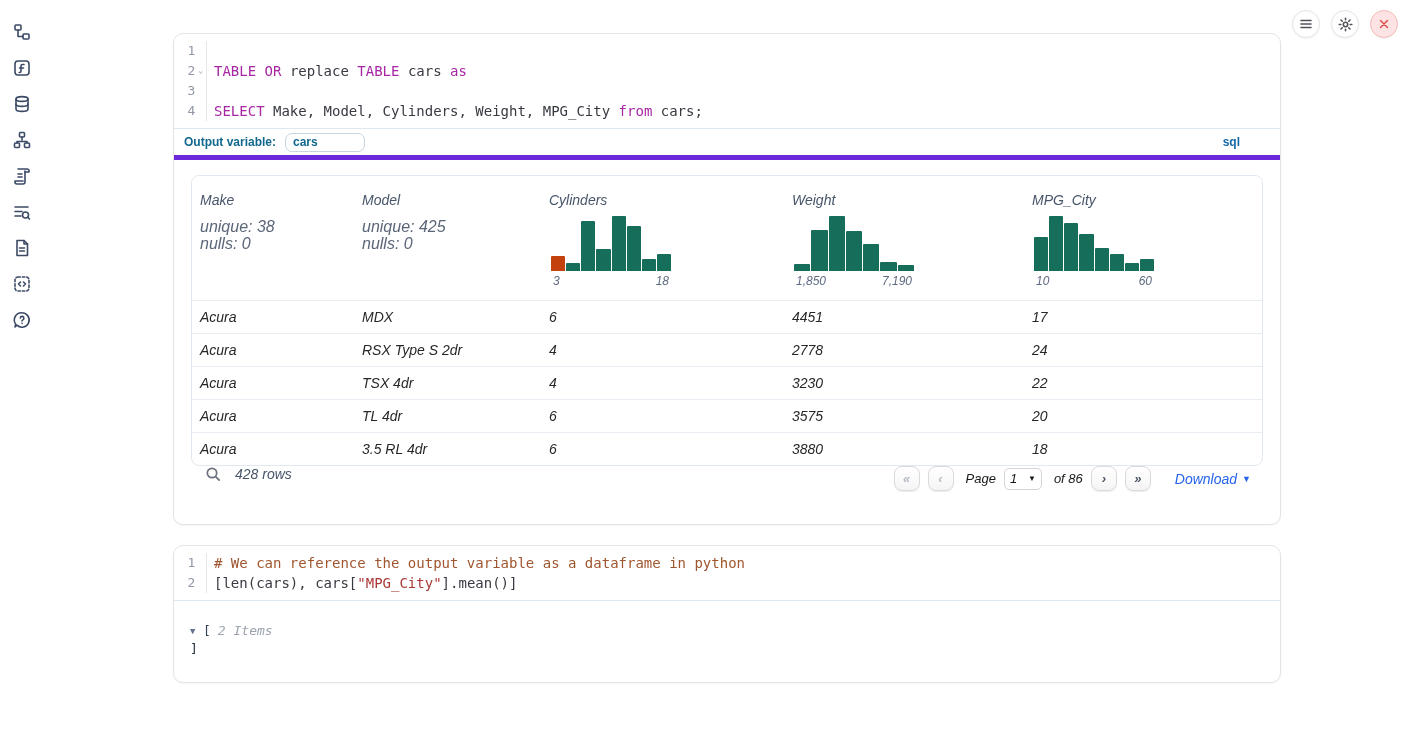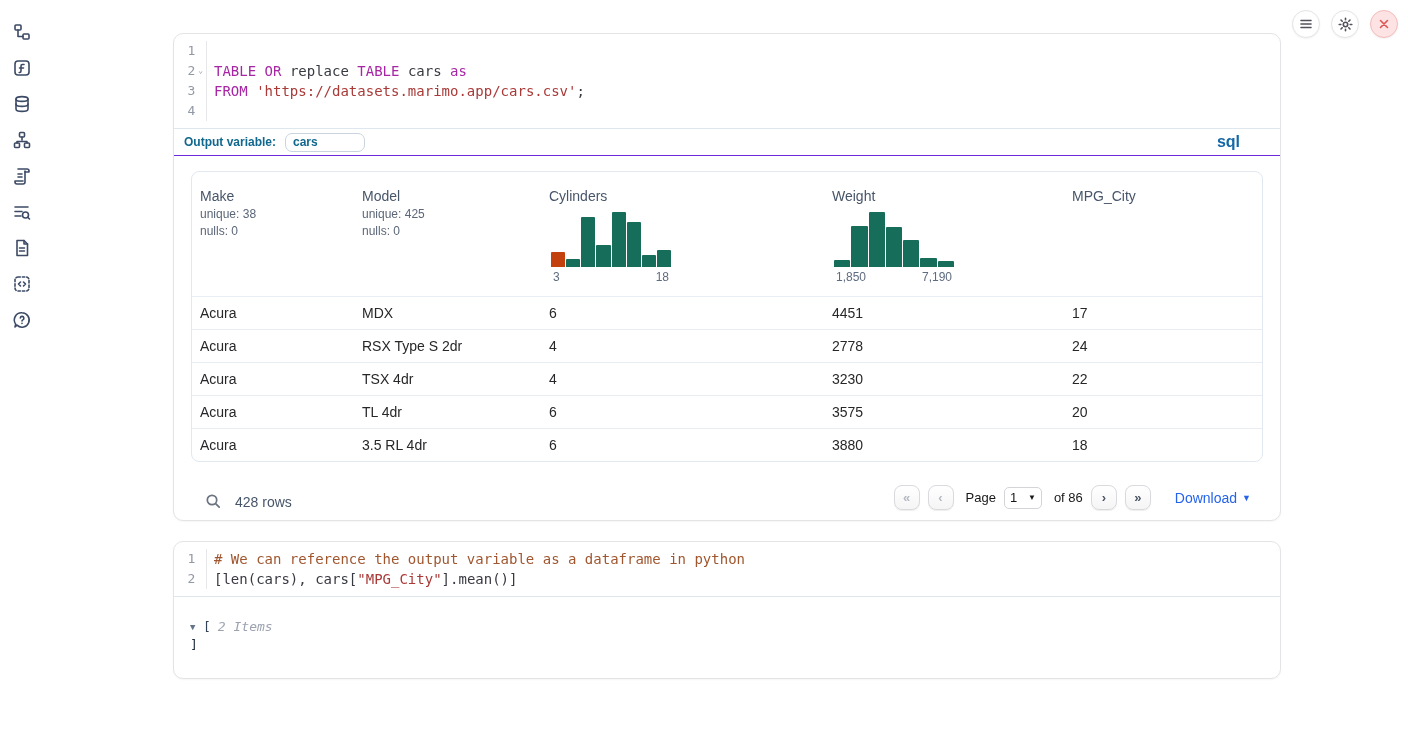--- a/index.html
+++ b/index.html
@@ -43,42 +43,42 @@
   .tok.str { color:var(--string,#a93a38); }
   .tok.plain { color:#383a42; }
 
   
   .outvar-row { border-top:1px solid #dfe7ee; height:27px; display:flex;
     align-items:center; padding:0 10px; }
   .outvar-label { font-size:12px; font-weight:bold; color:var(--label-blue,#11688e); }
   .outvar-input { margin-left:9px; width:80px; height:19px; border:1px solid #c9d4de;
     border-radius:7px; font-size:12px; font-weight:bold; color:var(--label-blue,#11688e);
     padding:0 7px; font-family:"Liberation Sans",sans-serif; outline:none; }
-  .lang-badge { margin-left:auto; margin-right:30px; font-size:16px; font-weight:bold;
+  .lang-badge { margin-left:auto; margin-right:30px; font-size:12px; font-weight:bold;
     color:var(--badge-blue,#1568a8); }
 
   
-  .table-region { border-top:1px solid #6d28d9; padding:15px 17px 10px; }
+  .table-region { border-top:5px solid #6d28d9; padding:15px 17px 10px;font-style:italic; }
   .dtable { border:1px solid #e2e8f0; border-radius:8px; overflow:hidden; }
   .thead { display:flex; height:124px; }
   .hcol { padding:16px 0 0 8px; }
-  .c0{width:162px;} .c1{width:187px;} .c2{width:243px;} .c3{width:240px;margin-left:40px;} .c4{width:240px;flex:1;}
+  .c0{width:162px;} .c1{width:187px;} .c2{width:243px;} .c3{width:240px;} .c4{width:240px;flex:1;}
   .col-title { font-size:14px; color:#475569; }
-  .col-stats { margin-top:2px; font-size:12px; color:#5b6678; line-height:17px; }
+  .col-stats { margin-top:10px; font-size:16px; color:#5b6678; line-height:17px; }
   .histwrap { margin-top:8px; width:120px; margin-left:2px; }
   .hist { height:55px; display:flex; align-items:flex-end; gap:1px; }
   .hist-bar { flex:1; background:var(--hist-bar,#166e5a); border-radius:1px 1px 0 0; }
   .hist-axis { display:flex; justify-content:space-between; font-size:12px;
     color:#5f6b80; margin-top:3px; padding:0 2px; }
   .trow { display:flex; height:33px; align-items:center; border-top:1px solid #e8edf3;
     font-size:14px; color:#27272a; }
   .trow > div { padding-left:8px; }
 
   
-  .tfoot { height:48px; display:flex; align-items:flex-end; padding:0 2px; }
+  .tfoot { height:48px; display:flex; align-items:flex-start; padding:0 2px; }
   .search-ic { width:17px; height:17px; margin-left:12px; cursor:pointer; }
   .search-ic svg { stroke:#6b7280; fill:none; stroke-width:1.7; stroke-linecap:round; }
   .rowcount { margin-left:13px; font-size:14px; color:#475569; }
   .pager { margin-left:auto; display:flex; align-items:center; gap:8px; }
   .pg-btn { width:26px; height:25px; border:1px solid #d9d9de; border-radius:8px;
     background:linear-gradient(#ffffff,#f5f5f6); display:flex; align-items:center;
     justify-content:center; font-size:13px; cursor:pointer;
     box-shadow:0 1px 1px rgba(0,0,0,.07); color:#4b5563; font-weight:bold; }
   .pg-btn.muted { color:#b3b8c2; }
   .pg-label { font-size:13px; color:#18181b; margin-left:4px; }
@@ -204,27 +204,27 @@
             <span class="lnum">2</span>
             <span class="fold">⌄</span>
           </div>
           <div class="ccode"><span class="tok kw">TABLE</span><span class="tok plain"> </span><span class="tok kw">OR</span><span class="tok plain"> replace </span><span class="tok kw">TABLE</span><span class="tok plain"> cars </span><span class="tok kw">as</span></div>
         </div>
         <div class="cline">
           <div class="gut">
             <span class="lnum">3</span>
             <span class="fold"></span>
           </div>
-          <div class="ccode"><span class="tok kw">FROM</span><span class="tok plain"> </span><span class="tok str">'https://datasets.marimo.app/cars.csv'</span><span class="tok plain">;</span></div>
         </div>
         <div class="cline">
           <div class="gut">
             <span class="lnum">4</span>
             <span class="fold"></span>
           </div>
+          <div class="ccode"><span class="tok kw">SELECT</span><span class="tok plain"> Make, Model, Cylinders, Weight, MPG_City </span><span class="tok kw">from</span><span class="tok plain"> cars;</span></div>
         </div>
       </div>
 
     <div class="outvar-row">
       <span class="outvar-label">Output variable:</span>
       <input class="outvar-input" value="cars" style="">
       <span class="lang-badge">sql</span>
     </div>
 
     <div class="table-region">
@@ -276,20 +276,36 @@
                   <div class="hist-bar" style="height: 6px;"></div>
                 </div>
               <div class="hist-axis">
                 <span>1,850</span>
                 <span>7,190</span>
               </div>
             </div>
           </div>
           <div class="hcol c4">
             <div class="col-title">MPG_City</div>
+            <div class="histwrap">
+              <div class="hist">
+                  <div class="hist-bar" style="height: 34px;"></div>
+                  <div class="hist-bar" style="height: 55px;"></div>
+                  <div class="hist-bar" style="height: 48px;"></div>
+                  <div class="hist-bar" style="height: 37px;"></div>
+                  <div class="hist-bar" style="height: 23px;"></div>
+                  <div class="hist-bar" style="height: 17px;"></div>
+                  <div class="hist-bar" style="height: 8px;"></div>
+                  <div class="hist-bar" style="height: 12px;"></div>
+                </div>
+              <div class="hist-axis">
+                <span>10</span>
+                <span>60</span>
+              </div>
+            </div>
           </div>
         </div>
         <div>
             <div class="trow">
               <div class="c0">Acura</div>
               <div class="c1">MDX</div>
               <div class="c2">6</div>
               <div class="c3">4451</div>
               <div class="c4">17</div>
             </div>

